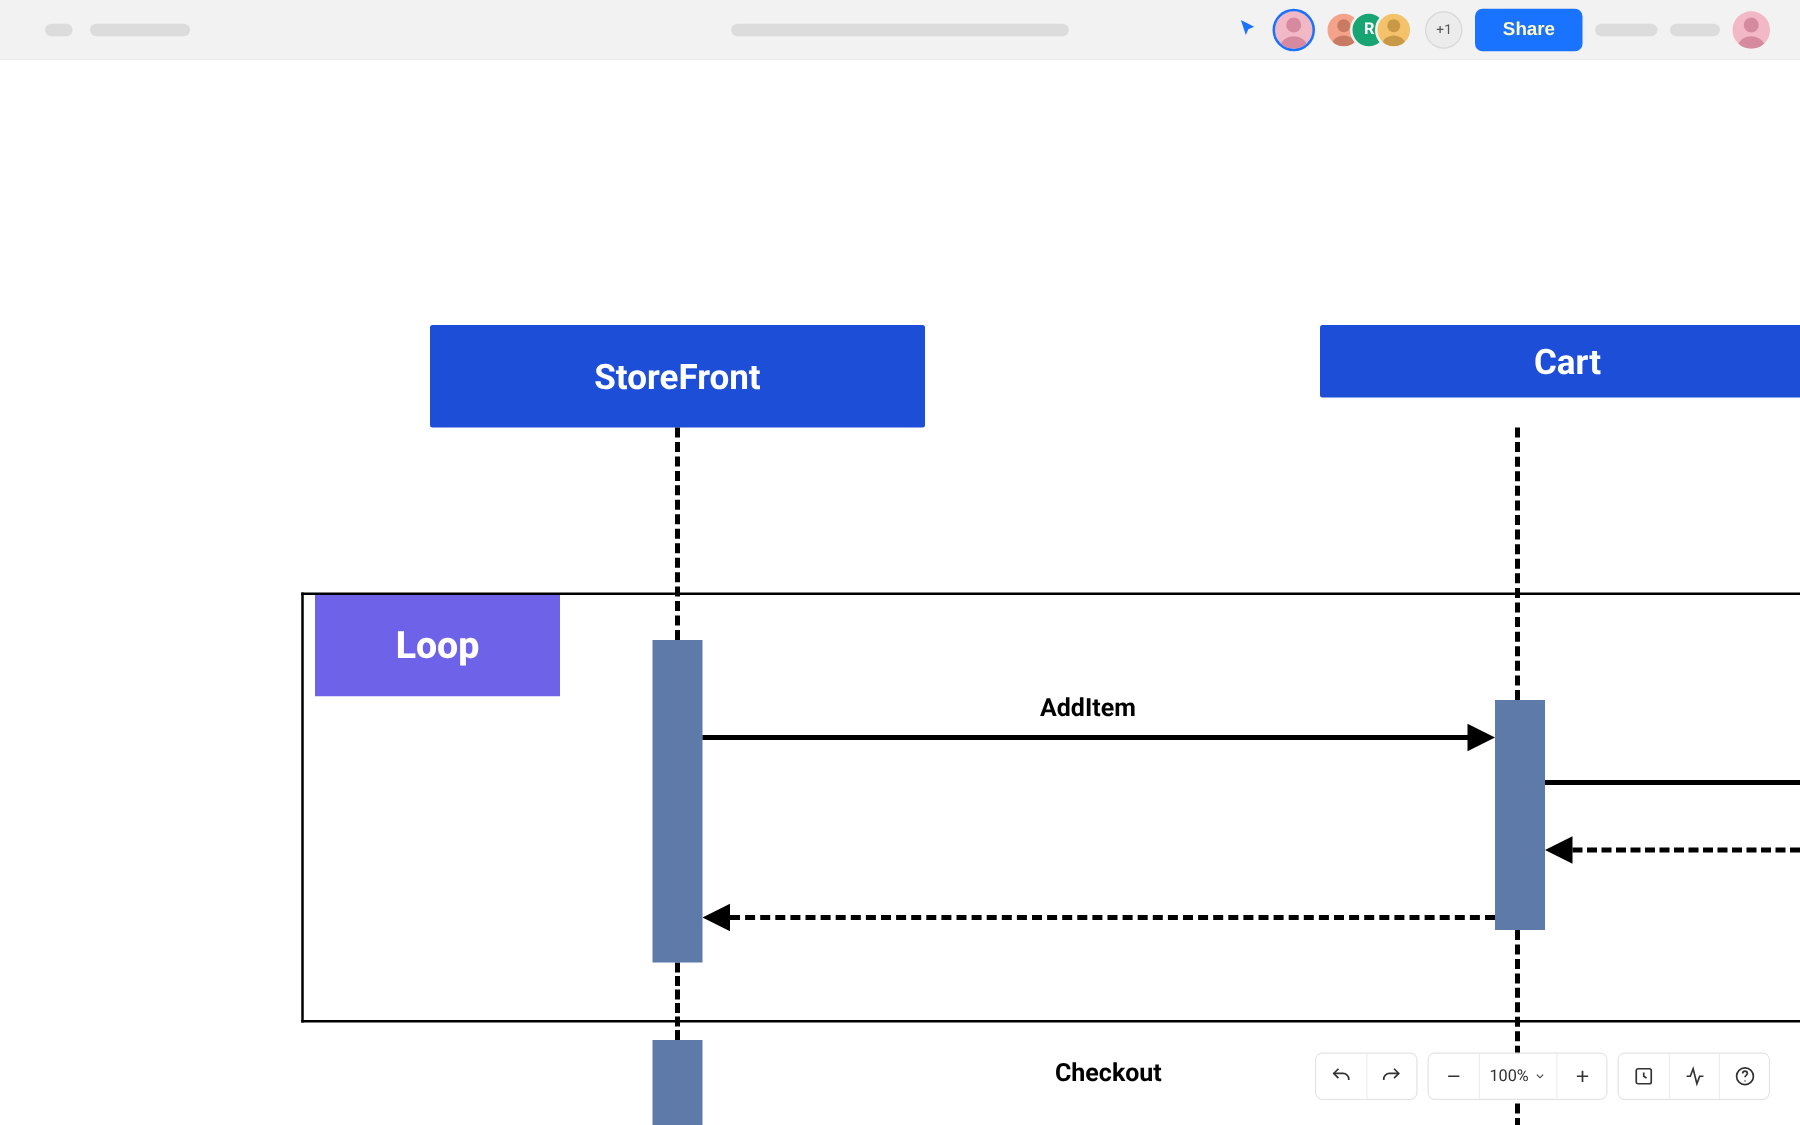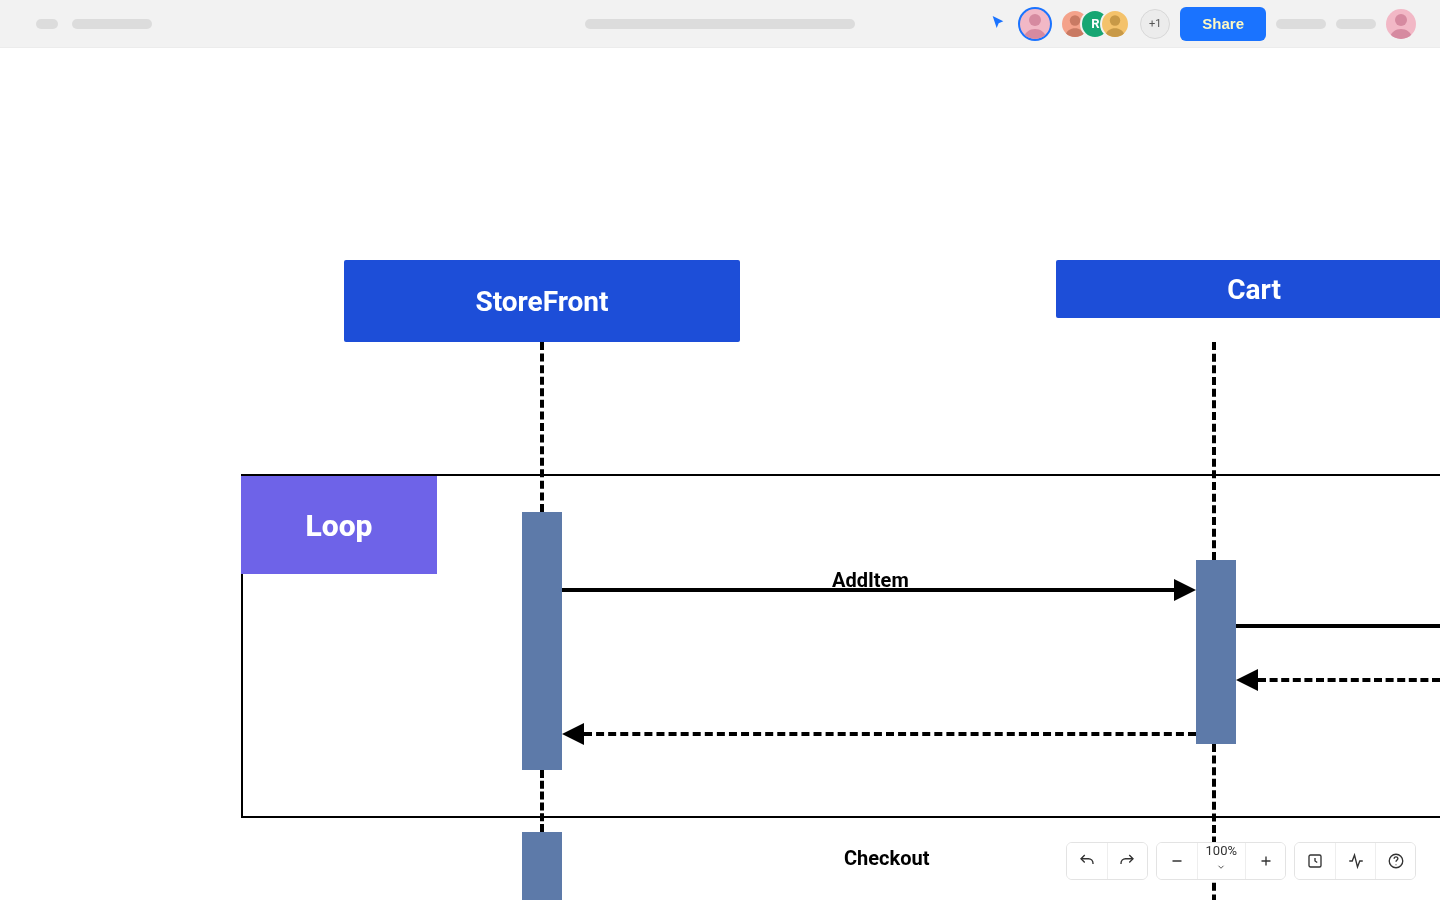--- a/index.html
+++ b/index.html
@@ -42,21 +42,21 @@
   .tool svg { width:20px; height:20px; stroke:#222; fill:none; stroke-width:1.6; }
   .tool.active svg { stroke:#1a73ff; }
   .tool-text { font-family: Georgia, serif; font-size:18px; color:#222; }
 
   
   .ctrl-bar { position:absolute; right:24px; bottom:20px; display:flex; gap:8px; }
   .ctrl-group { display:flex; background:#fff; border:1px solid #e3e3e3; border-radius:6px; overflow:hidden; }
   .ctrl-btn { width:40px; height:36px; display:flex; align-items:center; justify-content:center; background:#fff; cursor:pointer; border-left:1px solid #eee; }
   .ctrl-btn:first-child { border-left:none; }
   .ctrl-btn svg { width:18px; height:18px; stroke:#333; fill:none; stroke-width:1.8; }
-  .zoom-label { display:flex; align-items:center; padding:0 8px; font-size:13px; color:#333; gap:4px; cursor:pointer; border-left:1px solid #eee;flex-direction:column; }
+  .zoom-label { display:flex; align-items:center; padding:0 8px; font-size:13px; color:#333; gap:4px; cursor:pointer; border-left:1px solid #eee; }
 
   
   .canvas { position:absolute; left:0; top:48px; right:0; bottom:0; background:#fff; }
 
   .lifeline-head { position:absolute; background:#1d4ed8; color:#fff; display:flex; align-items:center; justify-content:center; font-weight:700; font-size:28px; border-radius:2px; }
   .lifeline-dash { position:absolute; width:0; border-left:4px dashed #000; }
 
   .activation { position:absolute; background:#5d7aa9; }
 
   .loop-frame-line { position:absolute; background:#000; }
@@ -259,27 +259,27 @@
 
   <div class="lifeline-dash" style="left:540px; top:294px; height:170px"></div>
   <div class="lifeline-dash" style="left:540px; top:722px; height:62px"></div>
   <div class="lifeline-dash" style="left:1212px; top:294px; height:218px"></div>
   <div class="lifeline-dash" style="left:1212px; top:696px; height:170px"></div>
 
   <div class="loop-frame-line" style="left:241px; top:426px; width:1199px; height:2px"></div>
   <div class="loop-frame-line" style="left:241px; top:426px; width:2px; height:344px"></div>
   <div class="loop-frame-line" style="left:241px; top:768px; width:1199px; height:2px"></div>
 
-  <div class="loop-tab" style="left:241px; top:428px; width:196px; height:98px">Loop</div>
+  <div class="loop-tab" style="left:252px; top:428px; width:196px; height:81px">Loop</div>
 
   <div class="activation" style="left:522px; top:464px; width:40px; height:258px"></div>
   <div class="activation" style="left:1196px; top:512px; width:40px; height:184px"></div>
   <div class="activation" style="left:522px; top:784px; width:40px; height:120px"></div>
 
-  <div class="msg-label" style="left:832px; top:520px">AddItem</div>
+  <div class="msg-label" style="left:832px; top:506px">AddItem</div>
   <div class="solid-line" style="left:562px; top:540px; width:616px"></div>
   <div class="arrowhead-r" style="left:1174px; top:531px"></div>
 
   <div class="solid-line" style="left:1236px; top:576px; width:204px"></div>
 
   <div class="dash-line" style="left:1258px; top:630px; width:182px"></div>
   <div class="arrowhead-l" style="left:1236px; top:621px"></div>
 
   <div class="dash-line" style="left:584px; top:684px; width:612px"></div>
   <div class="arrowhead-l" style="left:562px; top:675px"></div>

